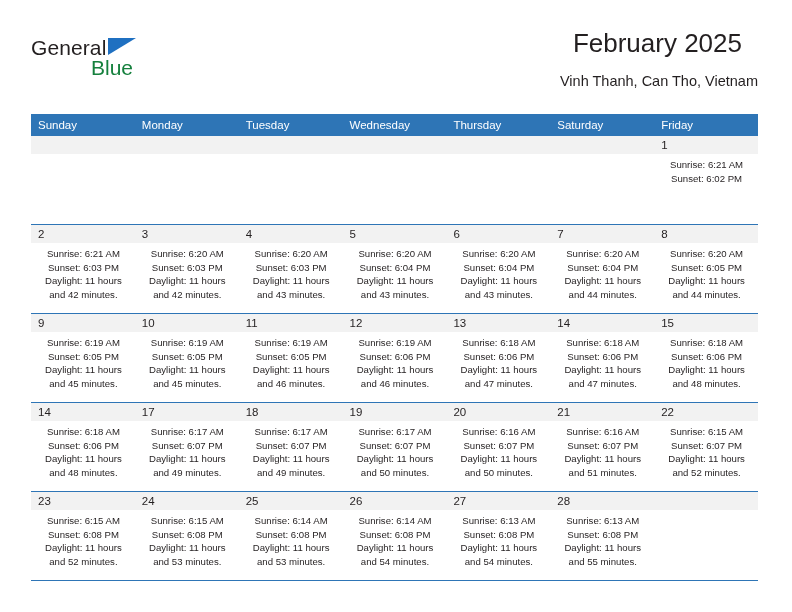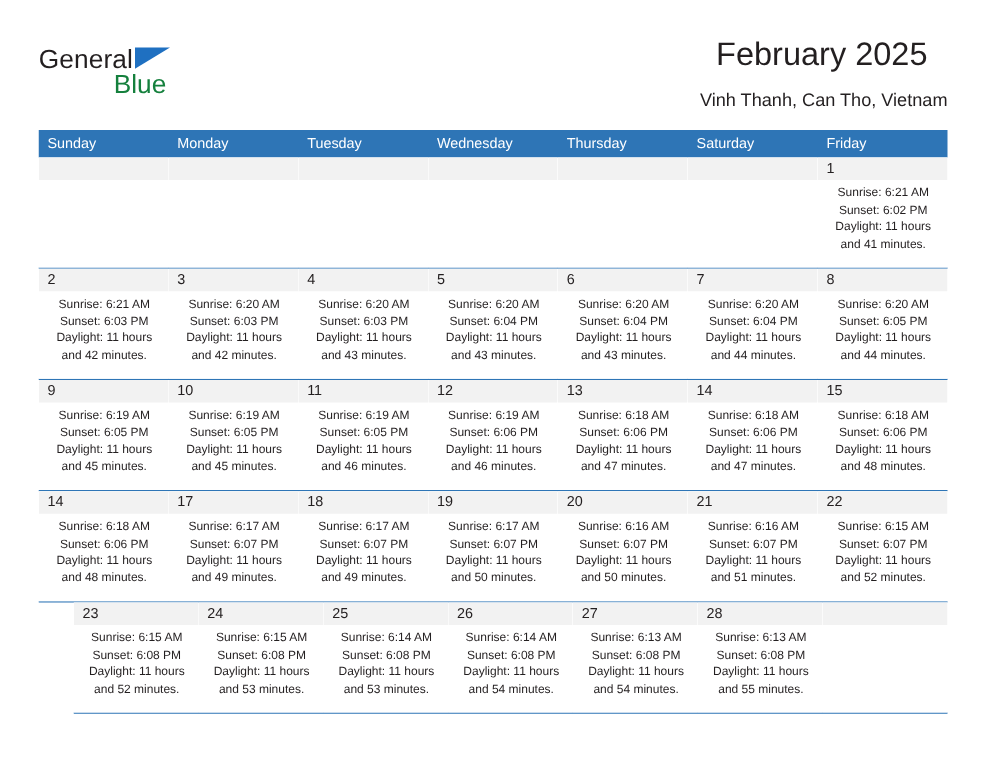--- a/index.html
+++ b/index.html
@@ -85,40 +85,40 @@
   .calendar {
     position: absolute;
     left: 31px;
     top: 104px;
     width: 727px;
   }
   .weekhead {
     display: flex;
     background: #2e75b6;
     height: 22px;
+    margin-top: 10px;
   }
   .weekhead .dayname {
     flex: 1 1 0;
     color: #ffffff;
     font-size: 11.5px;
     line-height: 22px;
     padding-left: 7px;
     box-sizing: border-box;
     white-space: nowrap;
     overflow: hidden;
   }
   .week {
     display: flex;
     border-bottom: 1px solid #2e75b6;
     height: 89px;
     box-sizing: border-box;
   }
   .week.last {
     border-bottom: 1px solid #2e75b6;
-    margin-left: 28px;
   }
   .cell {
     flex: 1 1 0;
     position: relative;
     box-sizing: border-box;
     background: #ffffff;
     overflow: hidden;
   }
   .cell .daynum-band {
     height: 18px;
@@ -236,21 +236,20 @@
           <div class="daylight"></div>
         </div>
       </div>
       <div class="cell">
         <div class="daynum-band">
             <span class="daynum">1</span>
           </div>
         <div class="info">
           <div>Sunrise: 6:21 AM</div>
           <div>Sunset: 6:02 PM</div>
-          <div class="daylight">Daylight: 11 hours and 41 minutes.</div>
         </div>
       </div>
     </div>
 
     <div class="week">
       <div class="cell">
         <div class="daynum-band">
             <span class="daynum">2</span>
           </div>
         <div class="info">

